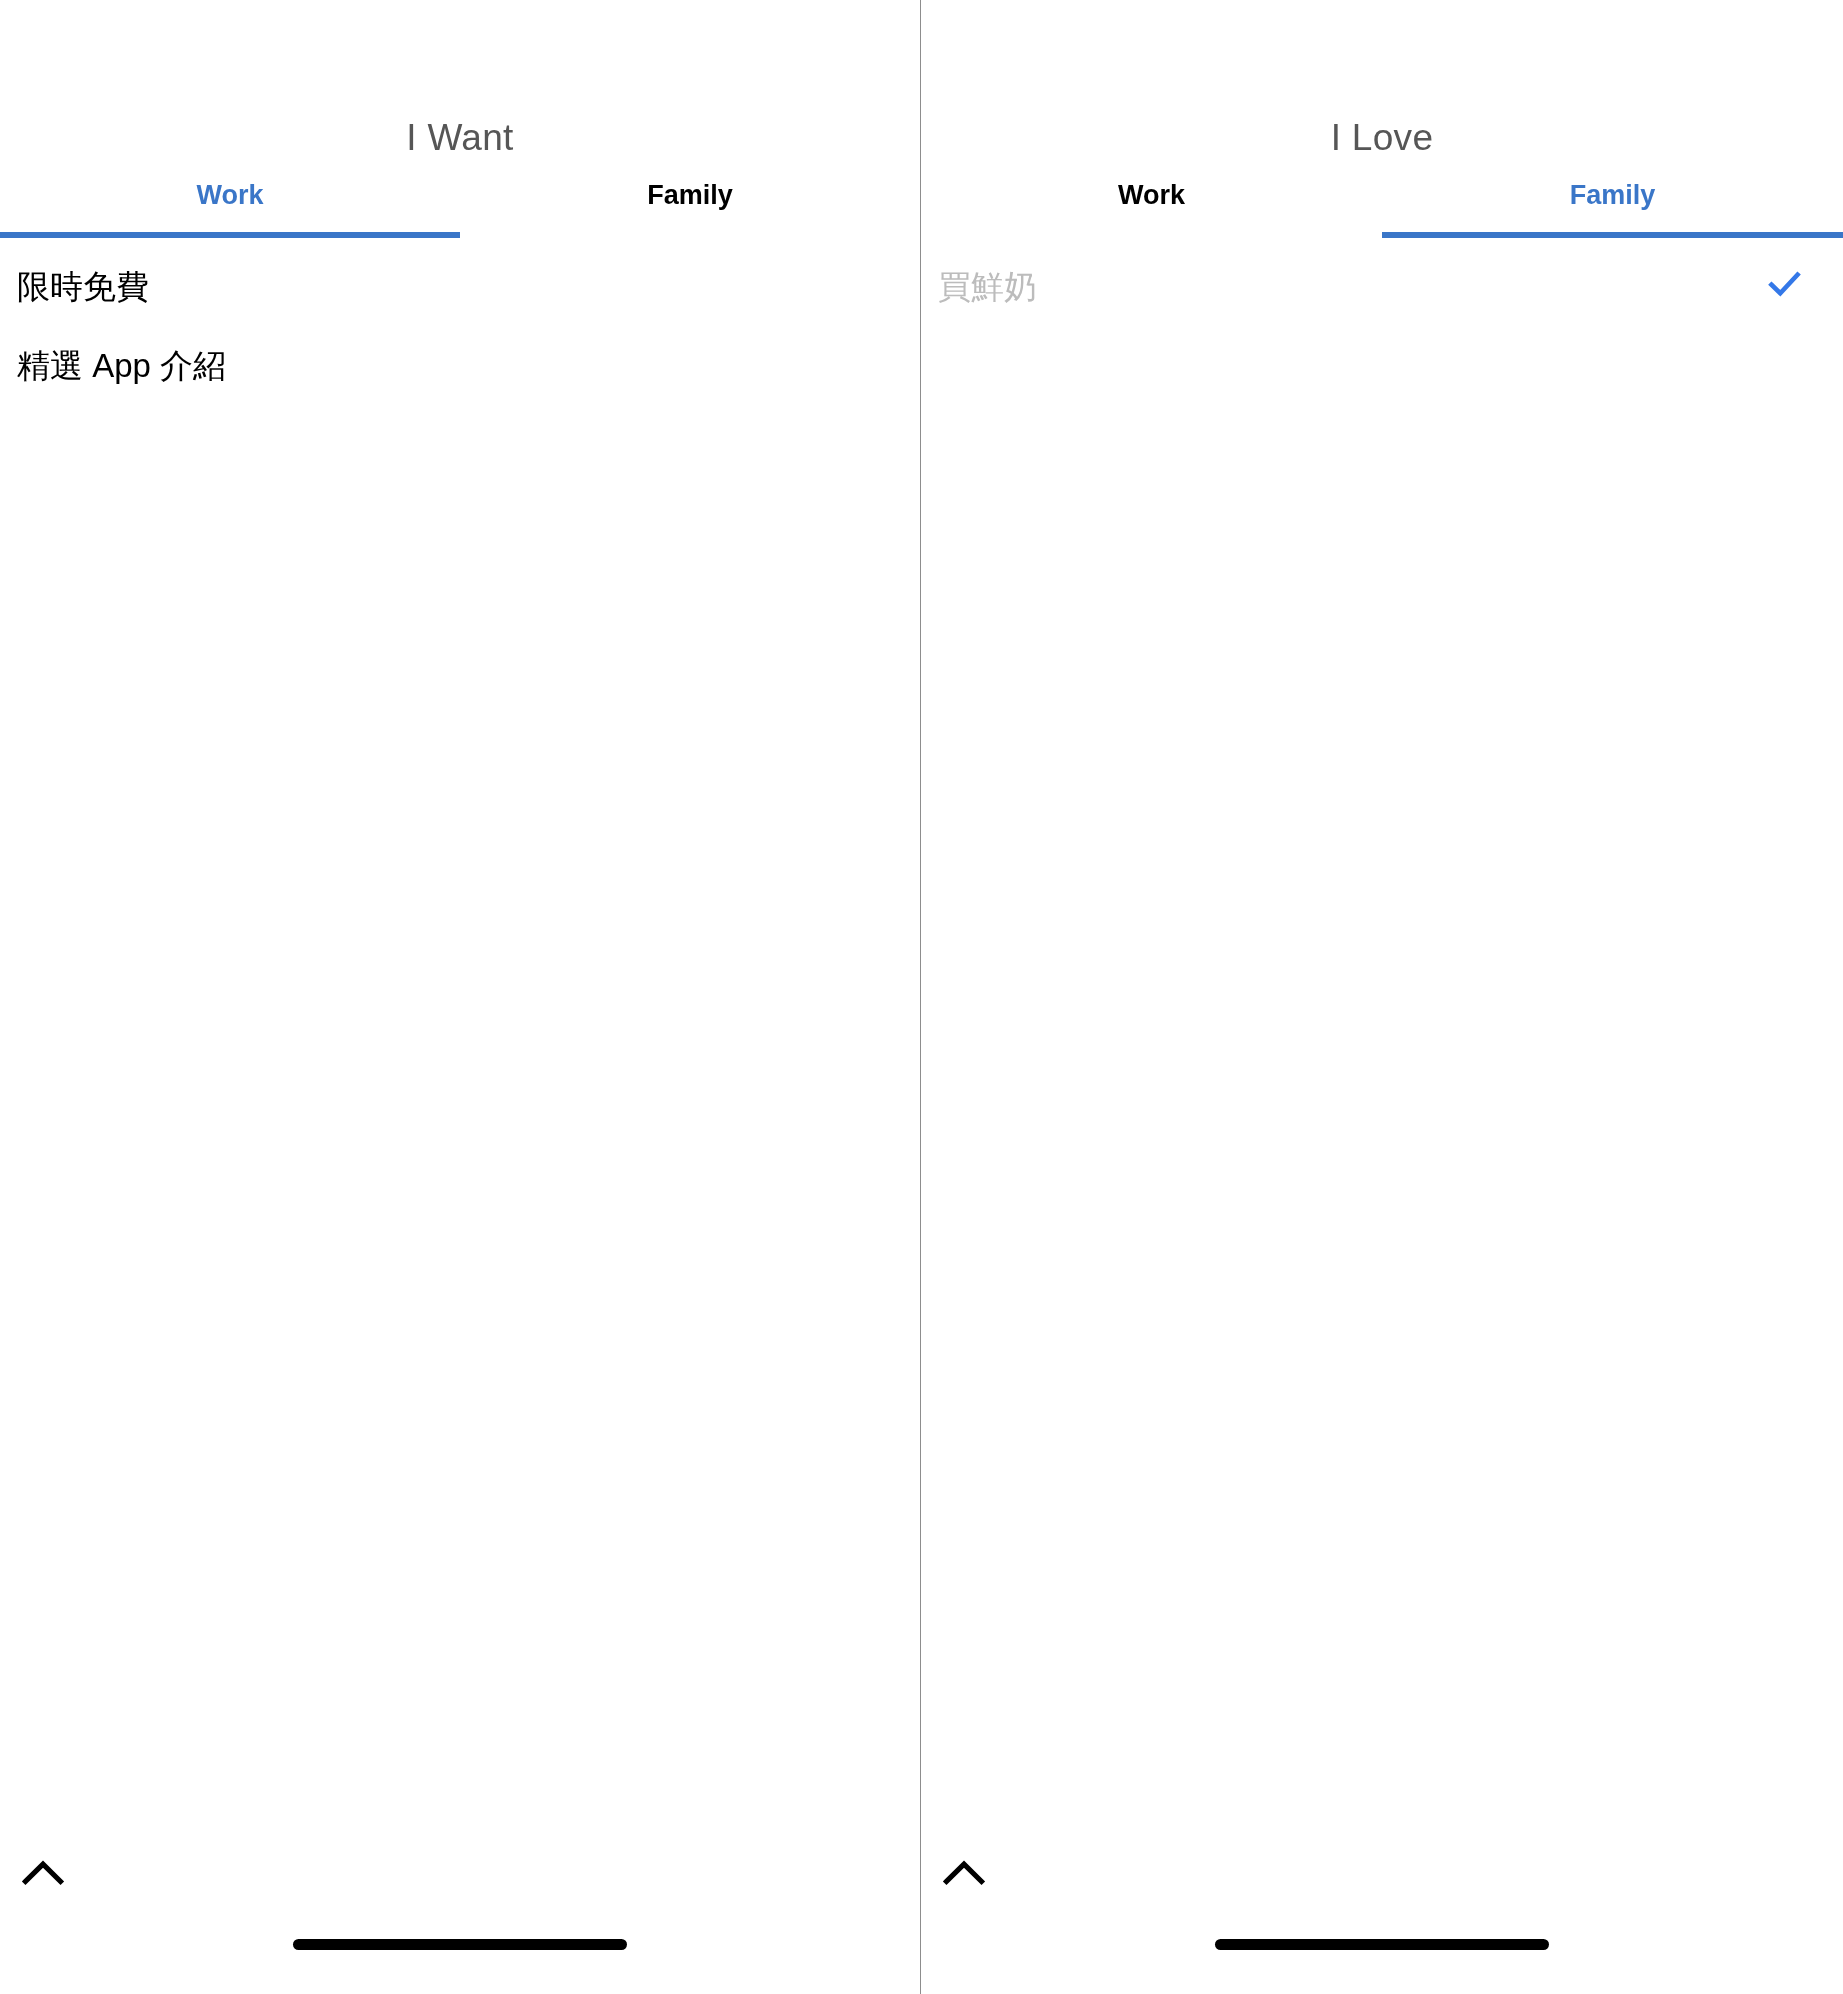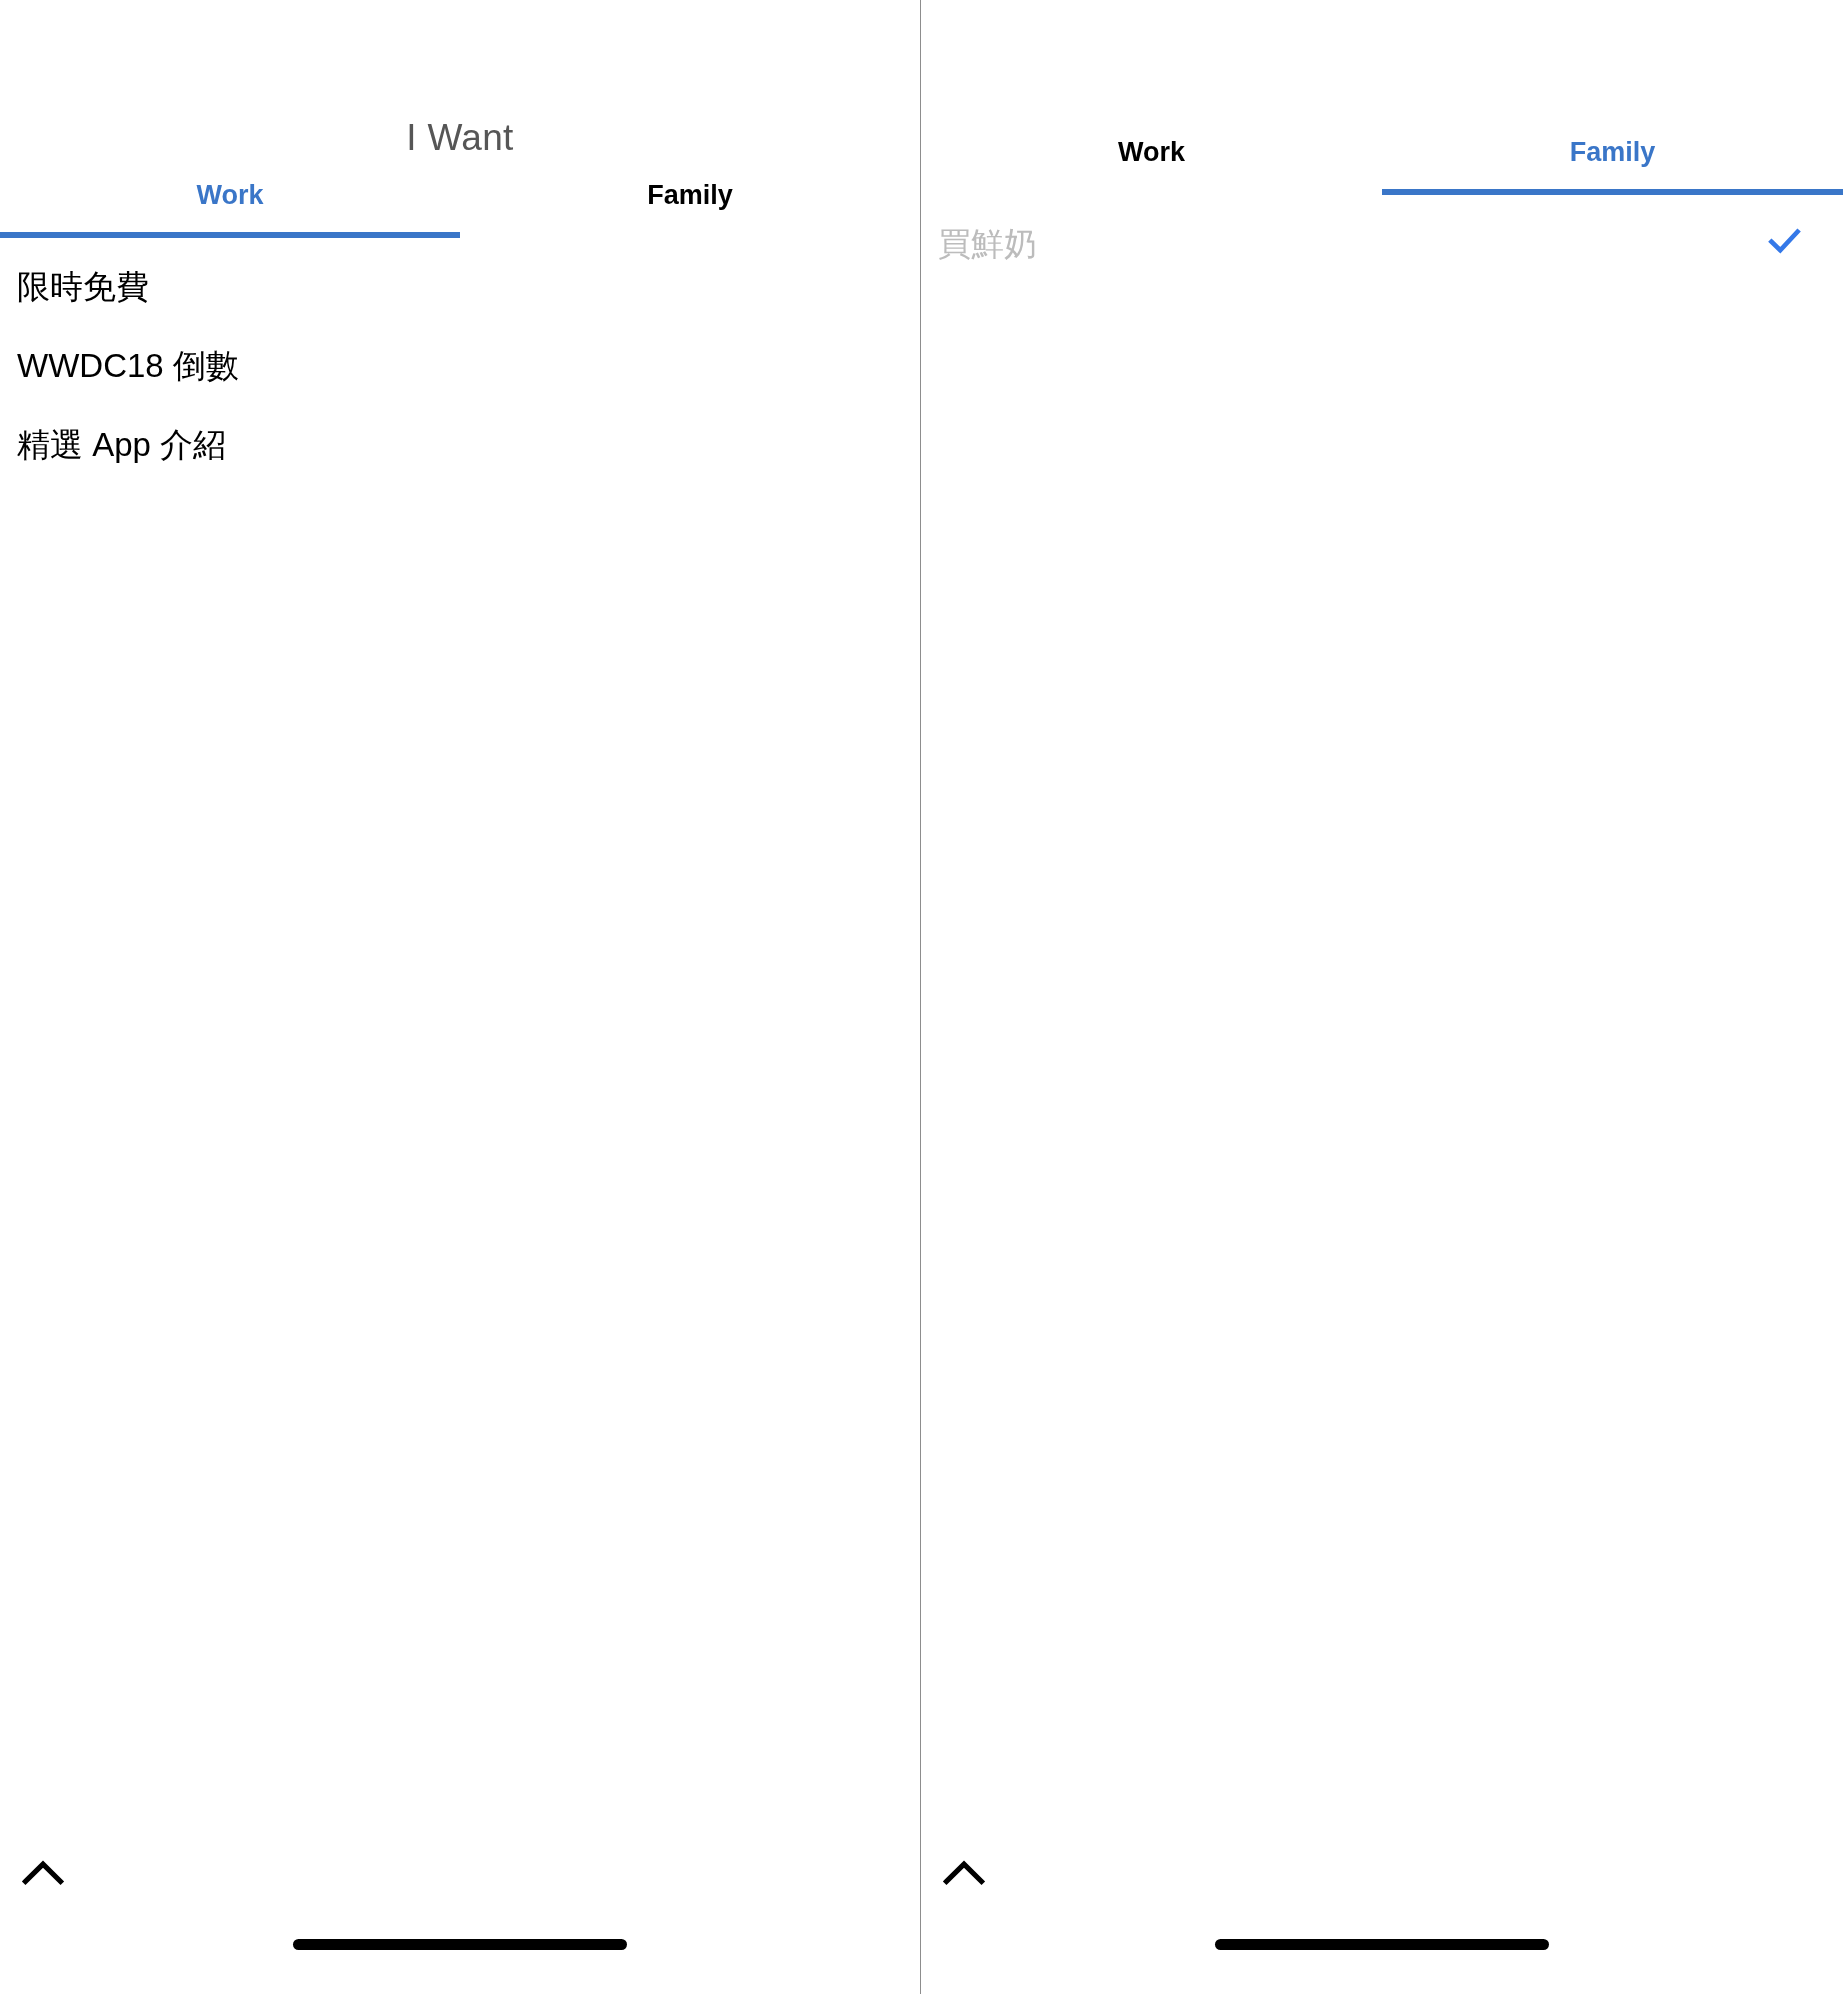--- a/index.html
+++ b/index.html
@@ -169,24 +169,20 @@
       <div class="tab-indicator pos-left"></div>
     </div>
 
     <div class="list">
 
       <div class="list-item state-normal">
         <span class="list-item-label">限時免費</span>
 
       </div>
 
-      <div class="list-item state-normal">
-        <span class="list-item-label">WWDC18 倒數</span>
-
-      </div>
 
       <div class="list-item state-normal">
         <span class="list-item-label">精選 App 介紹</span>
 
       </div>
 
 
 
 
     </div>
@@ -202,20 +198,23 @@
     <div class="home-indicator-area">
       <div class="home-indicator"></div>
     </div>
 
   </div>
 
   <div class="phone right">
 
     <div class="statusbar"></div>
 
+    <div class="nav-title-row">
+      <div class="nav-title">I Love</div>
+    </div>
 
     <div class="tabbar">
       <div class="tab inactive">Work</div>
       <div class="tab active">Family</div>
       <div class="tab-indicator pos-right"></div>
     </div>
 
     <div class="list">
 
       <div class="list-item state-done">

